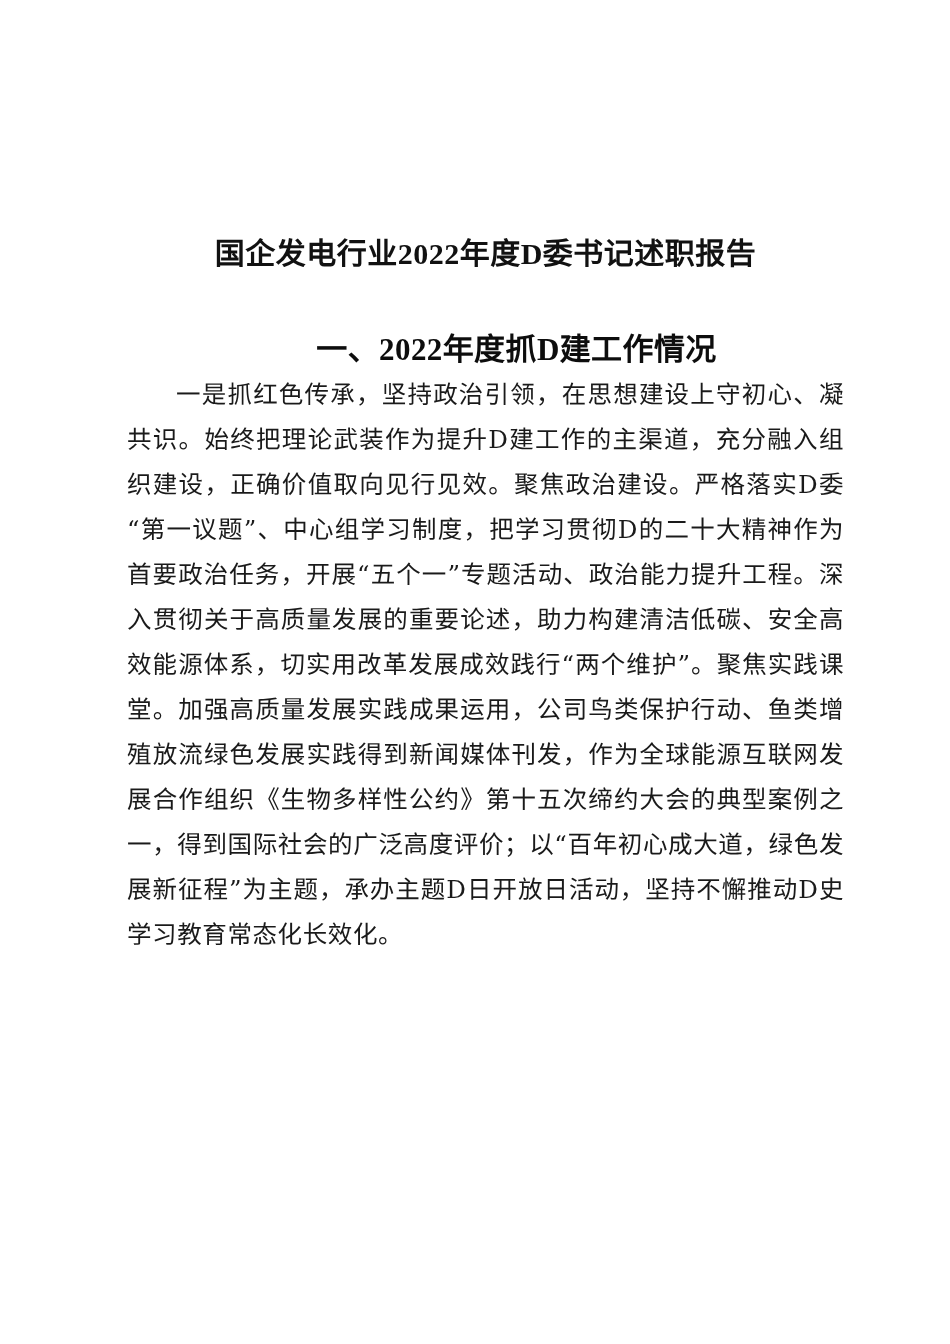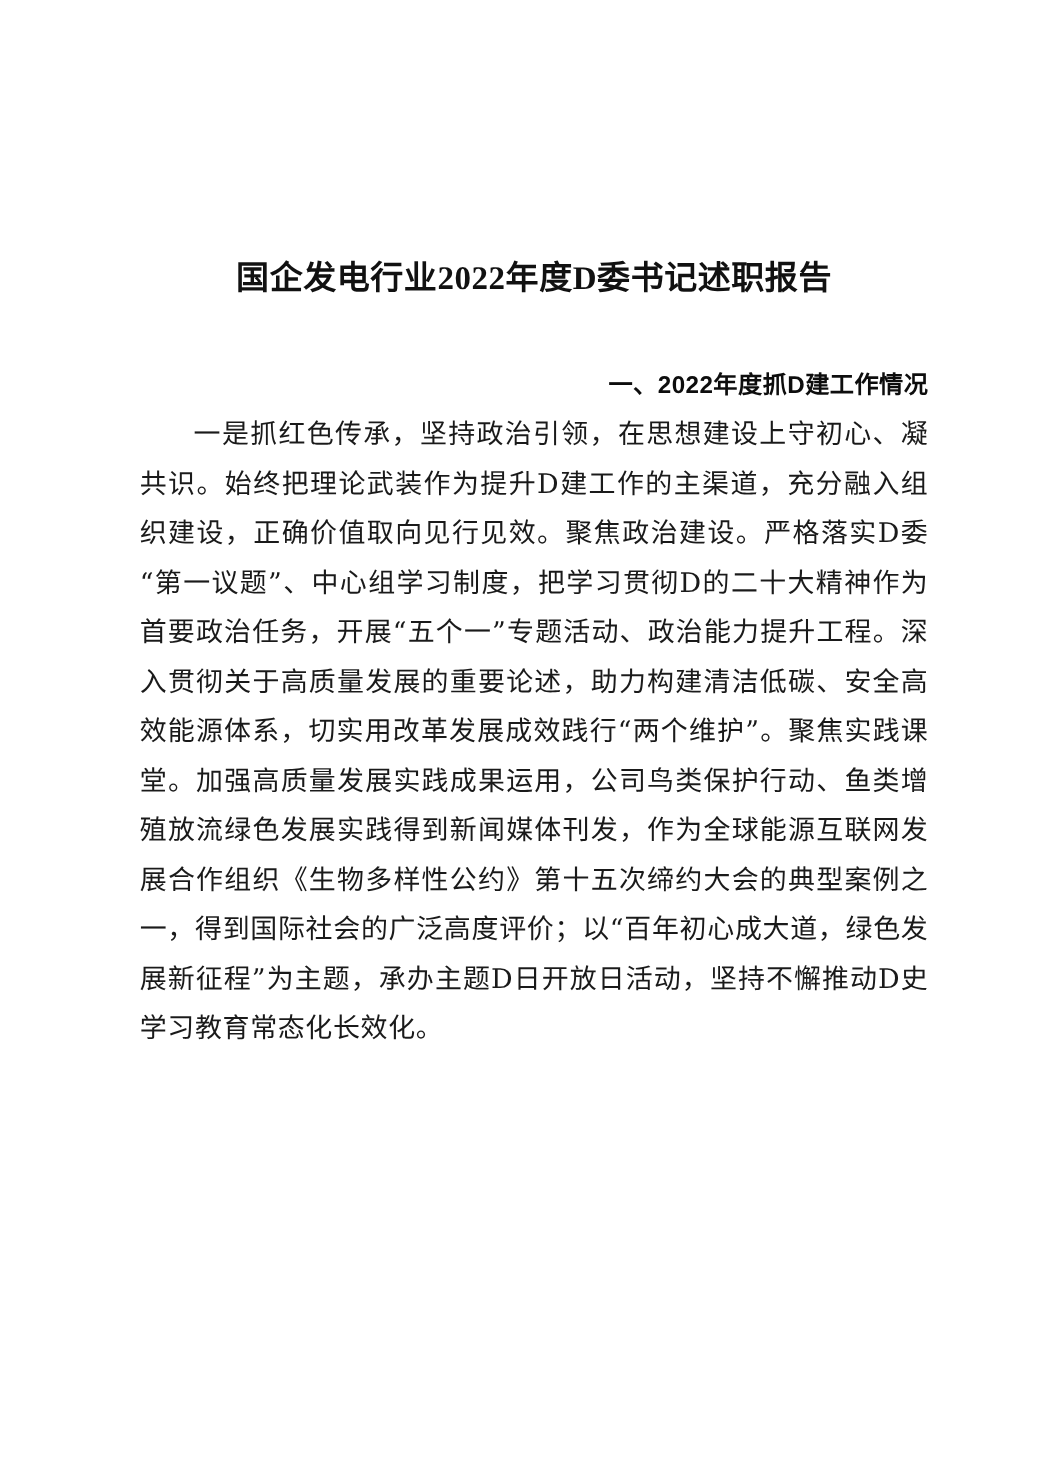--- a/index.html
+++ b/index.html
@@ -72,28 +72,28 @@
   }
 
   p.para.last-line-stretch {
     text-align-last: left;
   }
 
   
   p.section-heading {
     margin: 0;
     padding: 0;
-    font-family: Liberation Sans, sans-serif;
-    font-size: 22px;
+    font-family: Liberation Serif, serif;
+    font-size: 31px;
     line-height: 45px;
     text-indent: 2em;
     font-weight: 700;
     letter-spacing: 0.4px;
     color: #0d0d0d;
-    text-align: right;
+    text-align: center;
   }
 
   
   .page-footer {
     position: absolute;
     left: 127px;
     top: 1186px;
     width: 717px;
     text-align: right;
     font-family: "Liberation Serif", "DejaVu Serif", serif;

